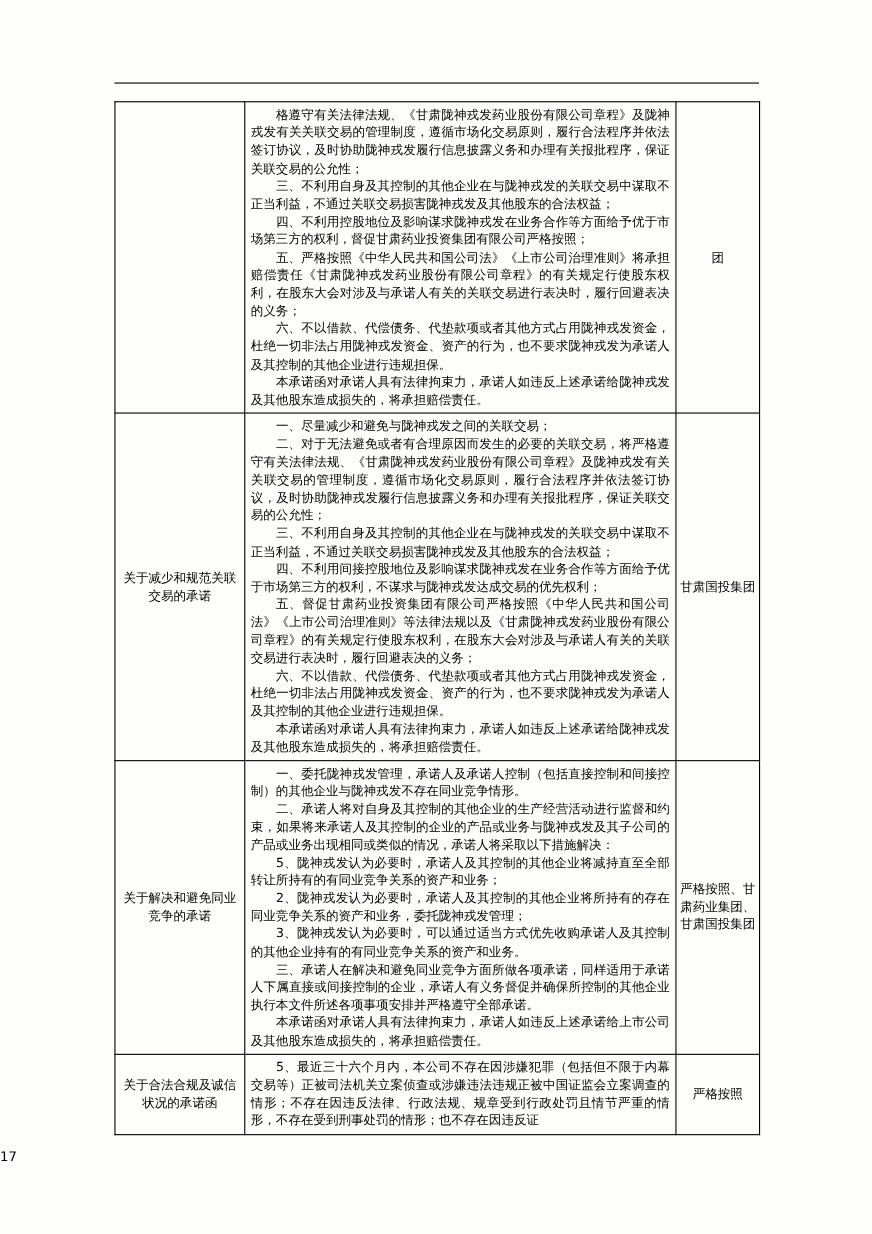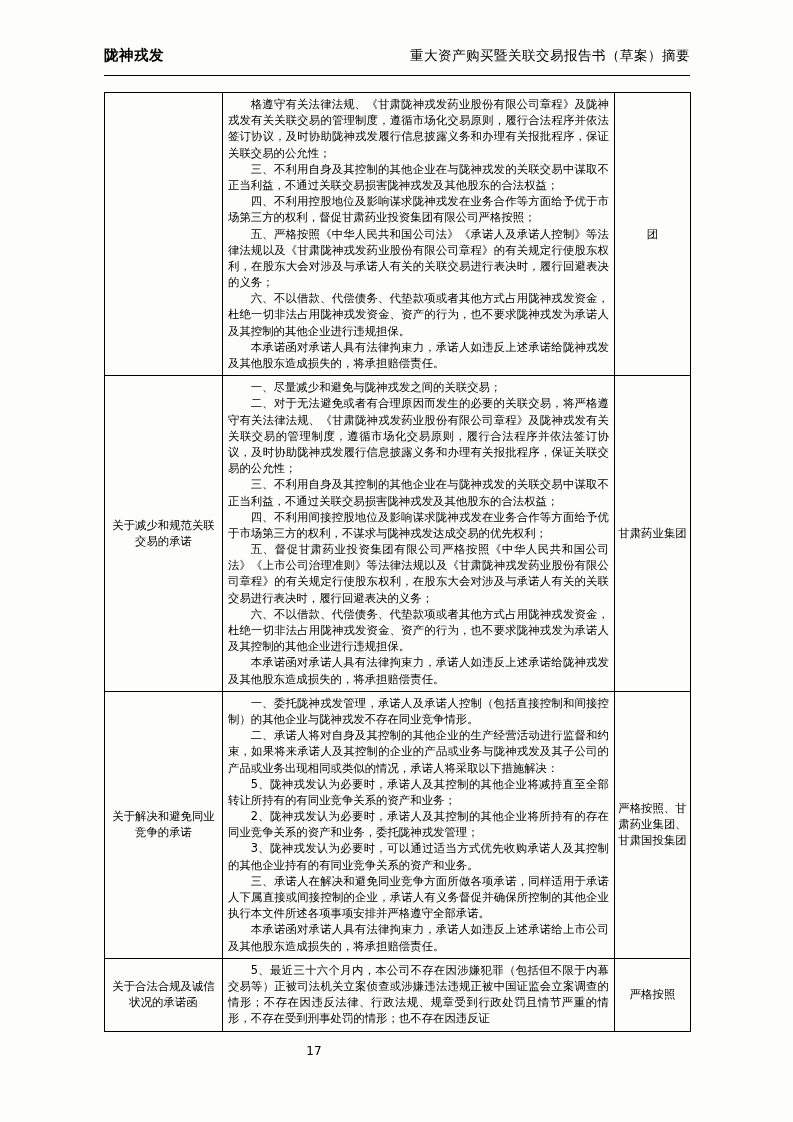--- a/index.html
+++ b/index.html
@@ -82,67 +82,62 @@
     text-justify: inter-ideograph;
   }
   td.body-cell p.indent {
     text-indent: 2em;
   }
   .page-number {
     position: absolute;
     top: 1044px;
     left: 0;
     width: 628px;
-    text-align: center;
     font-size: 12px;
   }
 </style>
 </head>
 <body>
 
 <div class="page">
 
-  <div class="header">
-    <div class="header-left">陇神戎发</div>
-    <div class="header-right">重大资产购买暨关联交易报告书（草案）摘要</div>
-  </div>
   <div class="header-rule"></div>
 
   <table class="doc-table">
     <colgroup>
       <col class="col-label">
       <col class="col-body">
       <col class="col-party">
     </colgroup>
     <tbody>
       <tr>
         <td class="label-cell"></td>
         <td class="body-cell">
           <p class="indent">格遵守有关法律法规、《甘肃陇神戎发药业股份有限公司章程》及陇神戎发有关关联交易的管理制度，遵循市场化交易原则，履行合法程序并依法签订协议，及时协助陇神戎发履行信息披露义务和办理有关报批程序，保证关联交易的公允性；</p>
           <p class="indent">三、不利用自身及其控制的其他企业在与陇神戎发的关联交易中谋取不正当利益，不通过关联交易损害陇神戎发及其他股东的合法权益；</p>
           <p class="indent">四、不利用控股地位及影响谋求陇神戎发在业务合作等方面给予优于市场第三方的权利，督促甘肃药业投资集团有限公司严格按照；</p>
-          <p class="indent">五、严格按照《中华人民共和国公司法》《承诺人及承诺人控制》等法律法规以及《甘肃陇神戎发药业股份有限公司章程》的有关规定行使股东权利，在股东大会对涉及与承诺人有关的关联交易进行表决时，履行回避表决的义务；</p>
+          <p class="indent">五、严格按照《中华人民共和国公司法》《上市公司治理准则》将承担赔偿责任《甘肃陇神戎发药业股份有限公司章程》的有关规定行使股东权利，在股东大会对涉及与承诺人有关的关联交易进行表决时，履行回避表决的义务；</p>
           <p class="indent">六、不以借款、代偿债务、代垫款项或者其他方式占用陇神戎发资金，杜绝一切非法占用陇神戎发资金、资产的行为，也不要求陇神戎发为承诺人及其控制的其他企业进行违规担保。</p>
           <p class="indent">本承诺函对承诺人具有法律拘束力，承诺人如违反上述承诺给陇神戎发及其他股东造成损失的，将承担赔偿责任。</p>
         </td>
         <td class="party-cell">团</td>
       </tr>
 
       <tr>
         <td class="label-cell">关于减少和规范关联交易的承诺</td>
         <td class="body-cell">
           <p class="indent">一、尽量减少和避免与陇神戎发之间的关联交易；</p>
           <p class="indent">二、对于无法避免或者有合理原因而发生的必要的关联交易，将严格遵守有关法律法规、《甘肃陇神戎发药业股份有限公司章程》及陇神戎发有关关联交易的管理制度，遵循市场化交易原则，履行合法程序并依法签订协议，及时协助陇神戎发履行信息披露义务和办理有关报批程序，保证关联交易的公允性；</p>
           <p class="indent">三、不利用自身及其控制的其他企业在与陇神戎发的关联交易中谋取不正当利益，不通过关联交易损害陇神戎发及其他股东的合法权益；</p>
           <p class="indent">四、不利用间接控股地位及影响谋求陇神戎发在业务合作等方面给予优于市场第三方的权利，不谋求与陇神戎发达成交易的优先权利；</p>
           <p class="indent">五、督促甘肃药业投资集团有限公司严格按照《中华人民共和国公司法》《上市公司治理准则》等法律法规以及《甘肃陇神戎发药业股份有限公司章程》的有关规定行使股东权利，在股东大会对涉及与承诺人有关的关联交易进行表决时，履行回避表决的义务；</p>
           <p class="indent">六、不以借款、代偿债务、代垫款项或者其他方式占用陇神戎发资金，杜绝一切非法占用陇神戎发资金、资产的行为，也不要求陇神戎发为承诺人及其控制的其他企业进行违规担保。</p>
           <p class="indent">本承诺函对承诺人具有法律拘束力，承诺人如违反上述承诺给陇神戎发及其他股东造成损失的，将承担赔偿责任。</p>
         </td>
-        <td class="party-cell">甘肃药业集团</td>
+        <td class="party-cell">甘肃国投集团</td>
       </tr>
 
       <tr>
         <td class="label-cell">关于解决和避免同业竞争的承诺</td>
         <td class="body-cell">
           <p class="indent">一、委托陇神戎发管理，承诺人及承诺人控制（包括直接控制和间接控制）的其他企业与陇神戎发不存在同业竞争情形。</p>
           <p class="indent">二、承诺人将对自身及其控制的其他企业的生产经营活动进行监督和约束，如果将来承诺人及其控制的企业的产品或业务与陇神戎发及其子公司的产品或业务出现相同或类似的情况，承诺人将采取以下措施解决：</p>
           <p class="indent">5、陇神戎发认为必要时，承诺人及其控制的其他企业将减持直至全部转让所持有的有同业竞争关系的资产和业务；</p>
           <p class="indent">2、陇神戎发认为必要时，承诺人及其控制的其他企业将所持有的存在同业竞争关系的资产和业务，委托陇神戎发管理；</p>
           <p class="indent">3、陇神戎发认为必要时，可以通过适当方式优先收购承诺人及其控制的其他企业持有的有同业竞争关系的资产和业务。</p>

